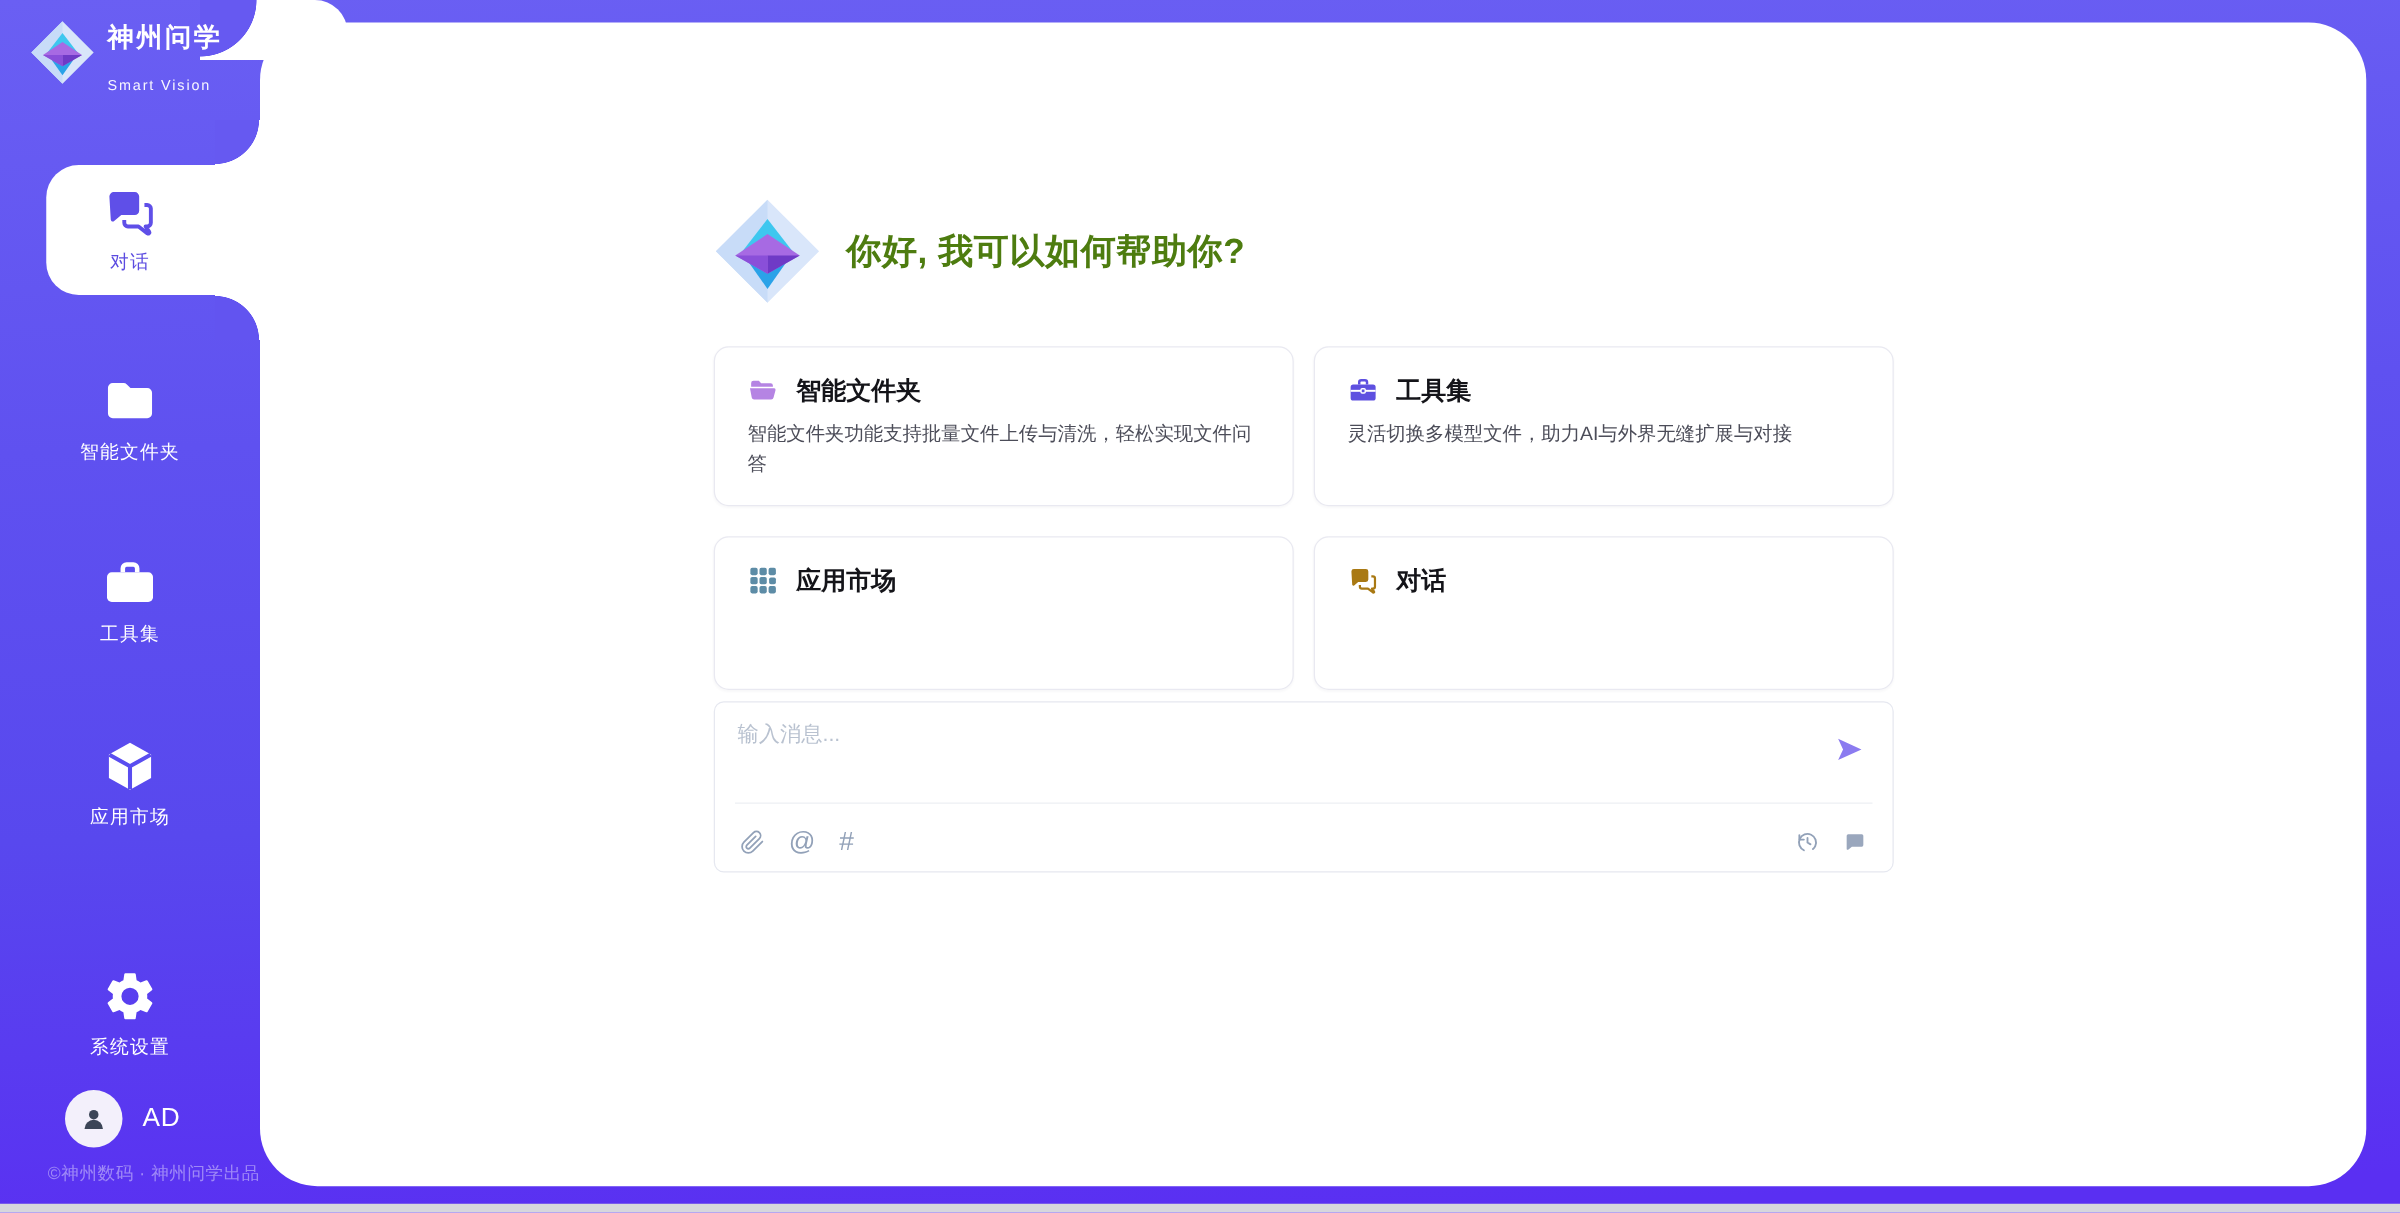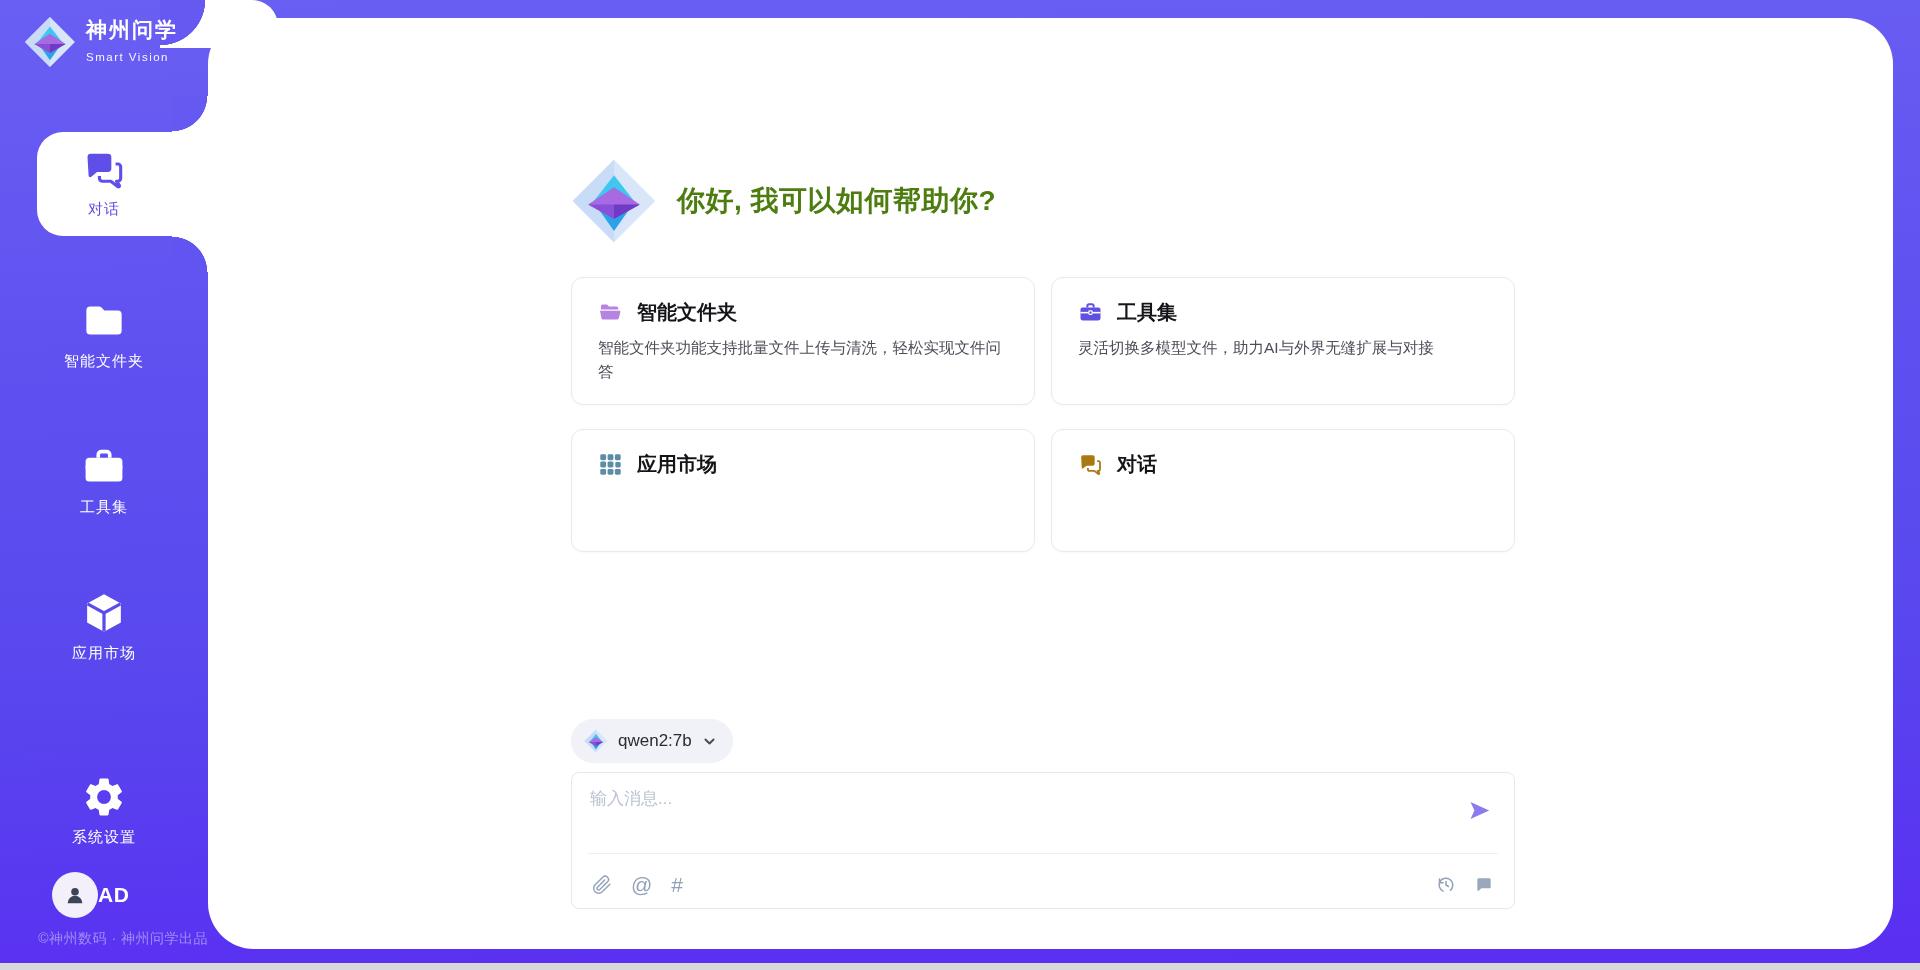--- a/index.html
+++ b/index.html
@@ -13,31 +13,31 @@
   .panel { position:absolute; left:208px; top:18px; width:1685px; height:931px;
            background:#fff; border-radius:46px; }
   
   .notch { position:absolute; left:160px; top:0; width:118px; height:48px;
            background:radial-gradient(circle at 0 0,#6659f1 0 45px,#ffffff 45.5px);
            border-top-right-radius:26px; }
   
   .sidebar { position:absolute; left:0; top:0; width:208px; height:970px; color:#fff; }
   .logo { position:absolute; left:24px; top:16px; display:flex; align-items:flex-start; gap:10px; }
   .logo-text .name { font-size:21px; font-weight:700; letter-spacing:2px; }
-  .logo-text .sub  { font-size:11.5px; letter-spacing:1.5px; margin-top:7px; opacity:.95; }
+  .logo-text .sub  { font-size:11.5px; letter-spacing:1.5px; margin-top:19px; opacity:.95; }
   .tab-active { position:absolute; left:37px; top:132px; width:171px; height:104px;
                 background:#fff; border-radius:26px 0 0 26px; cursor:pointer; }
   .fillet { position:absolute; left:172px; width:36px; height:36px; }
   .fillet.top    { top:96px;  background:radial-gradient(circle at 0 0,#6659f1 0 35px,#fff 35.5px); }
   .fillet.bottom { top:236px; background:radial-gradient(circle at 0 100%,#6254f0 0 35px,#fff 35.5px); }
   .side-item { position:absolute; left:0; width:208px; display:flex; flex-direction:column;
                align-items:center; gap:8px; cursor:pointer; }
   .side-item .lbl { font-size:15px; letter-spacing:1px; }
   .side-item.active { color:#5b4be0; }
-  .user { position:absolute; left:52px; top:872px; display:flex; align-items:center; cursor:pointer;font-weight:bold; }
+  .user { position:absolute; left:52px; top:872px; display:flex; align-items:center; gap:16px; cursor:pointer; }
   .avatar { width:46px; height:46px; border-radius:50%; background:#f3f0fb;
             display:flex; align-items:center; justify-content:center; }
   .user .uname { font-size:21px; color:#fff; letter-spacing:.5px; }
   .side-footer { position:absolute; left:0; top:930px; width:208px; text-align:right;
                  color:rgba(255,255,255,.42); font-size:14px; letter-spacing:.5px; }
   
   .content { position:absolute; left:363px; top:0; width:944px; }
   .greet { margin-top:140px; display:flex; align-items:center; gap:20px; }
   .greet h1 { font-size:28px; font-weight:700; color:#4d7c0f; letter-spacing:.5px; }
   .cards { margin-top:33px; display:grid; grid-template-columns:1fr 1fr;
@@ -251,31 +251,20 @@
       <div class="card">
         <div class="card-head">
           <svg class="ic" width="25" height="25" style="color:#a97913">
               <use href="#chat-double"></use>
             </svg>
           <div class="card-title">对话</div>
         </div>
       </div>
     </div>
 
-    <div>
-      <div class="model-pill">
-        <svg class="ic" width="24" height="24">
-            <use href="#diamond"></use>
-          </svg>
-        <span class="model-name">qwen2:7b</span>
-        <svg class="ic" width="15" height="15" style="color:#4a4a55">
-            <use href="#chevron-down"></use>
-          </svg>
-      </div>
-    </div>
 
     <div class="composer">
       <textarea placeholder="输入消息..." style=""></textarea>
       <svg class="ic send">
           <use href="#send-plane"></use>
         </svg>
       <div class="divider"></div>
       <div class="tools-left">
         <span class="svg-btn">
           <svg class="ic" width="20" height="20">

